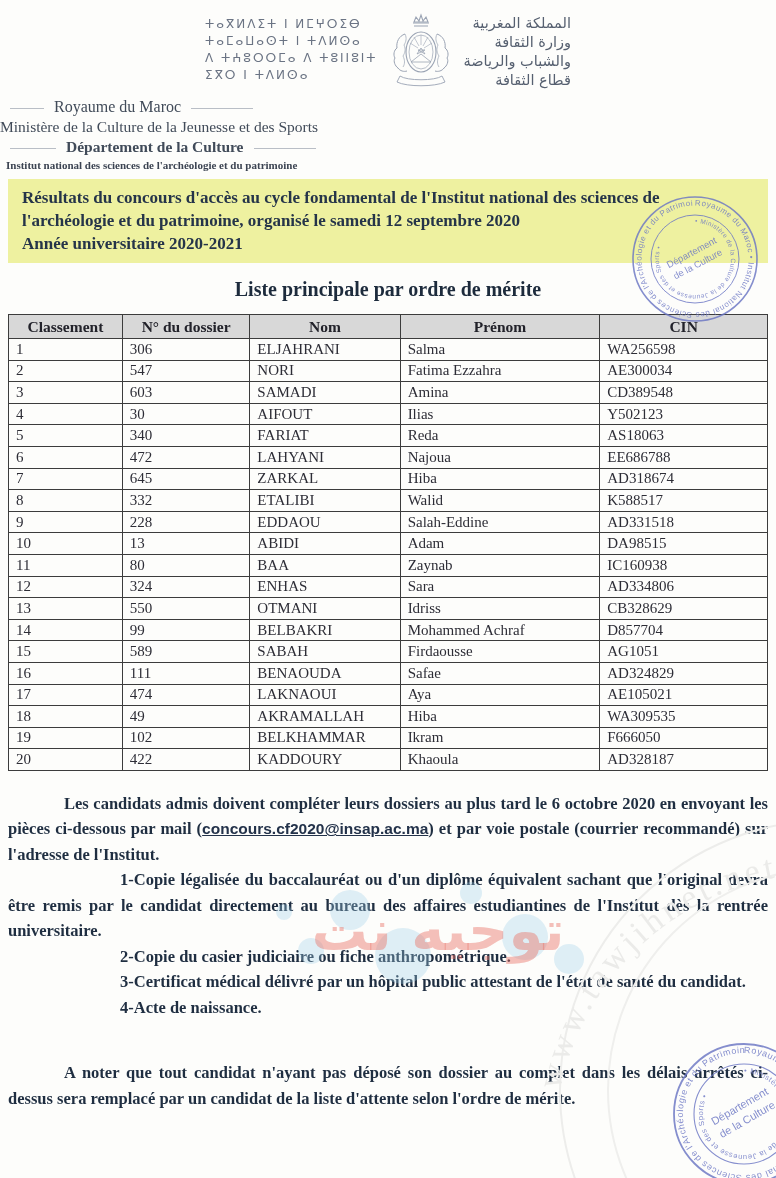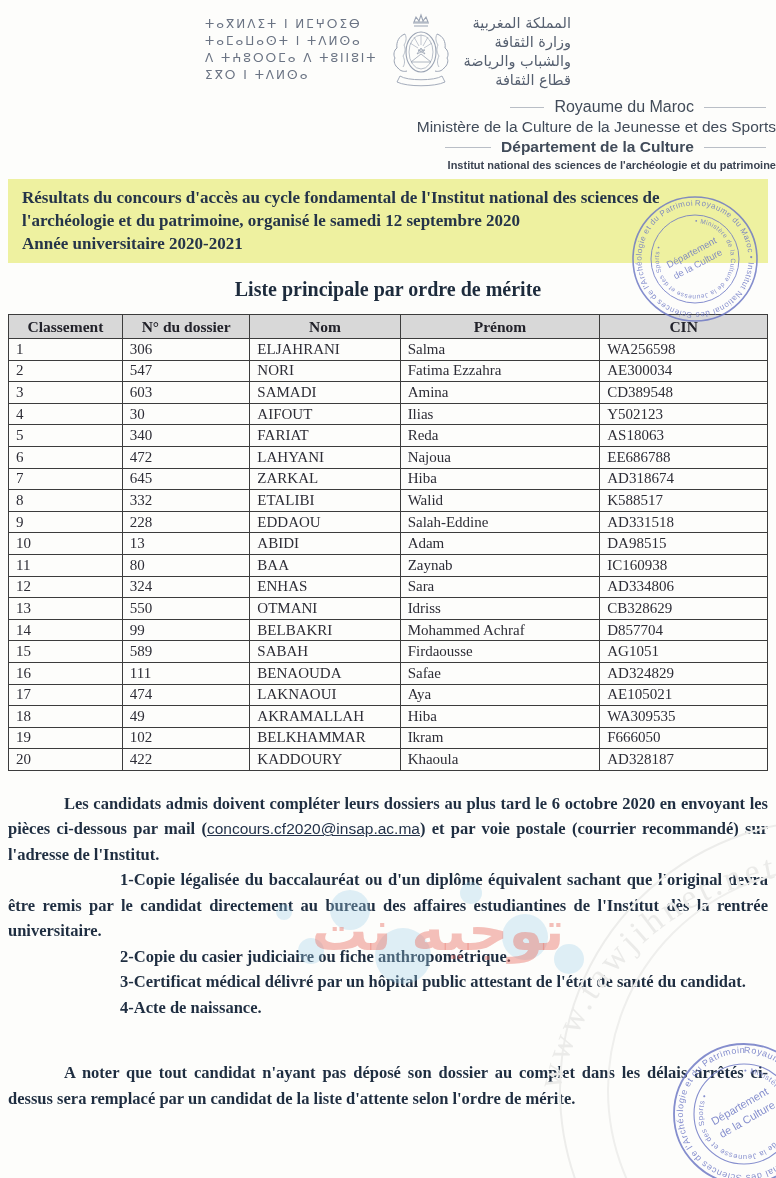--- a/index.html
+++ b/index.html
@@ -6,21 +6,21 @@
   body{width:776px;height:1178px;background:#fdfdfb;font-family:"Liberation Serif",serif;}
   .page{position:relative;width:776px;height:1178px;overflow:hidden;background:#fdfdfb;}
 
   
   .letterhead{display:flex;justify-content:center;align-items:flex-start;margin:10px 0 0 0;}
   .tifinagh{color:#6b7484;font-family:"DejaVu Sans",sans-serif;font-size:12px;line-height:17px;
             letter-spacing:2px;text-align:left;margin-top:6px;white-space:nowrap;}
   .arms{width:86px;height:86px;flex:0 0 auto;}
   .arabic{color:#566070;font-family:"DejaVu Sans",sans-serif;font-size:14.5px;line-height:19px;
           text-align:right;direction:rtl;margin-top:4px;white-space:nowrap;}
-  .hline{color:#414b59;font-family:Liberation Sans, sans-serif;text-align:right;}
+  .hline{color:#414b59;font-family:Liberation Serif, serif;text-align:left;}
   .hline1{font-size:16px;line-height:21px;}
   .hline2{font-size:15.5px;line-height:20px;}
   .hline3{font-size:15.5px;font-weight:700;line-height:20px;}
   .hline4{font-size:11px;font-weight:700;line-height:16px;color:#3c4452;margin-left:6px;}
   .dash{display:inline-block;vertical-align:middle;border-top:1.5px solid #b9bec6;height:0;margin:0 10px;}
   .dash.w30{width:34px;} .dash.w60{width:62px;} .dash.w45{width:46px;}
 
   
   .banner{margin:6px 8px 0 8px;background:#eef1a0;padding:7px 14px 8px 14px;}
   .banner div{text-align:left;color:#253449;font-weight:700;font-size:17px;line-height:23px;}
@@ -35,21 +35,21 @@
                    text-align:center;height:23px;padding:0 2px;}
   table.results td{font-size:15px;color:#2d2d36;height:20.6px;padding:0 0 0 7px;text-align:left;}
 
   
   .bodytext{margin:20px 8px 0 8px;color:#1f2e41;}
   .bodytext p{margin:0;text-align:justify;font-weight:700;font-size:16.5px;line-height:25.5px;}
   p.para1{text-indent:56px;}
   p.listitem{text-indent:56px;}
   p.note{text-indent:56px;margin-top:40px;}
   .num{display:inline-block;min-width:58px;}
-  .email{font-family:"Liberation Sans",sans-serif;font-weight:400;text-decoration:underline;
+  .email{font-family:"Liberation Sans",sans-serif;font-weight:700;text-decoration:underline;
          color:#23324a;font-size:15.5px;}
 
   
   .stamp{position:absolute;pointer-events:none;opacity:0.82;}
   .stamp-top{left:628px;top:192px;}
   .stamp-bottom{left:668px;top:1038px;}
   .faint-ring{position:absolute;left:0;top:0;pointer-events:none;}
   .wm{position:absolute;left:270px;top:880px;width:330px;height:120px;pointer-events:none;}
   .wm .bubble{position:absolute;border-radius:50%;background:rgba(160,208,235,0.33);}
   .wm .wm-text{position:absolute;left:18px;top:18px;width:300px;text-align:center;direction:rtl;

